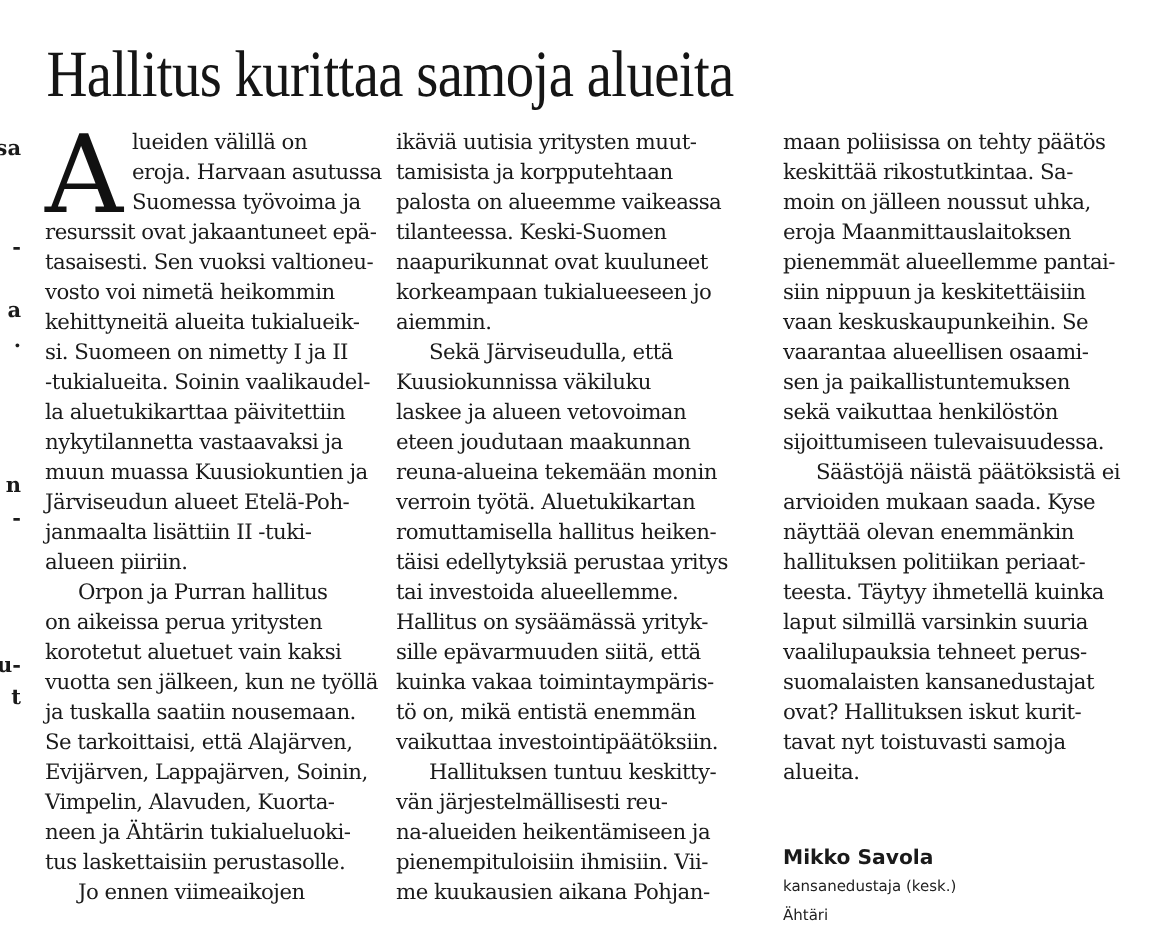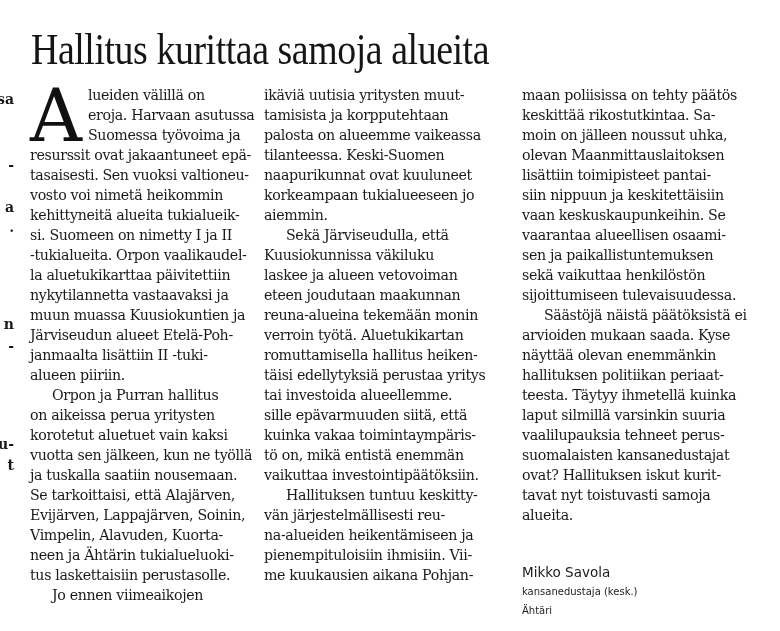--- a/index.html
+++ b/index.html
@@ -81,21 +81,21 @@
     .dropcap-lines {
       position: absolute;
       left: 58px;
       top: 0;
     }
     .signature {
       margin-top: 20px;
       font-family: "DejaVu Sans", "Liberation Sans", sans-serif;
     }
     .sig-name {
-      font-weight: normal;
+      font-weight: bold;
       font-size: 13.5px;
       line-height: 20px;
       display: block;
       margin-top: 37px;
     }
     .sig-title, .sig-place {
       font-size: 10px;
       line-height: 19px;
       display: block;
       color: #222;
@@ -125,21 +125,21 @@
         <span class="line">eroja. Harvaan asutussa</span>
         <span class="line">Suomessa työvoima ja</span>
       </div>
   </div>
   <div id="col1-lines">
       <span class="line">resurssit ovat jakaantuneet epä-</span>
       <span class="line">tasaisesti. Sen vuoksi valtioneu-</span>
       <span class="line">vosto voi nimetä heikommin</span>
       <span class="line">kehittyneitä alueita tukialueik-</span>
       <span class="line">si. Suomeen on nimetty I ja II</span>
-      <span class="line">-tukialueita. Orpon vaalikaudel-</span>
+      <span class="line">-tukialueita. Soinin vaalikaudel-</span>
       <span class="line">la aluetukikarttaa päivitettiin</span>
       <span class="line">nykytilannetta vastaavaksi ja</span>
       <span class="line">muun muassa Kuusiokuntien ja</span>
       <span class="line">Järviseudun alueet Etelä-Poh-</span>
       <span class="line">janmaalta lisättiin II -tuki-</span>
       <span class="line">alueen piiriin.</span>
       <span class="line indent">Orpon ja Purran hallitus</span>
       <span class="line">on aikeissa perua yritysten</span>
       <span class="line">korotetut aluetuet vain kaksi</span>
       <span class="line">vuotta sen jälkeen, kun ne työllä</span>
@@ -164,39 +164,40 @@
       <span class="line">aiemmin.</span>
       <span class="line indent">Sekä Järviseudulla, että</span>
       <span class="line">Kuusiokunnissa väkiluku</span>
       <span class="line">laskee ja alueen vetovoiman</span>
       <span class="line">eteen joudutaan maakunnan</span>
       <span class="line">reuna-alueina tekemään monin</span>
       <span class="line">verroin työtä. Aluetukikartan</span>
       <span class="line">romuttamisella hallitus heiken-</span>
       <span class="line">täisi edellytyksiä perustaa yritys</span>
       <span class="line">tai investoida alueellemme.</span>
+      <span class="line">Hallitus on sysäämässä yrityk-</span>
       <span class="line">sille epävarmuuden siitä, että</span>
       <span class="line">kuinka vakaa toimintaympäris-</span>
       <span class="line">tö on, mikä entistä enemmän</span>
       <span class="line">vaikuttaa investointipäätöksiin.</span>
       <span class="line indent">Hallituksen tuntuu keskitty-</span>
       <span class="line">vän järjestelmällisesti reu-</span>
       <span class="line">na-alueiden heikentämiseen ja</span>
       <span class="line">pienempituloisiin ihmisiin. Vii-</span>
       <span class="line">me kuukausien aikana Pohjan-</span>
     </div>
 </div>
 
 <div class="col col-3">
   <div id="col3-lines">
       <span class="line">maan poliisissa on tehty päätös</span>
       <span class="line">keskittää rikostutkintaa. Sa-</span>
       <span class="line">moin on jälleen noussut uhka,</span>
-      <span class="line">olevan Maanmittauslaitoksen</span>
-      <span class="line">lisättiin toimipisteet pantai-</span>
+      <span class="line">eroja Maanmittauslaitoksen</span>
+      <span class="line">pienemmät alueellemme pantai-</span>
       <span class="line">siin nippuun ja keskitettäisiin</span>
       <span class="line">vaan keskuskaupunkeihin. Se</span>
       <span class="line">vaarantaa alueellisen osaami-</span>
       <span class="line">sen ja paikallistuntemuksen</span>
       <span class="line">sekä vaikuttaa henkilöstön</span>
       <span class="line">sijoittumiseen tulevaisuudessa.</span>
       <span class="line indent">Säästöjä näistä päätöksistä ei</span>
       <span class="line">arvioiden mukaan saada. Kyse</span>
       <span class="line">näyttää olevan enemmänkin</span>
       <span class="line">hallituksen politiikan periaat-</span>

